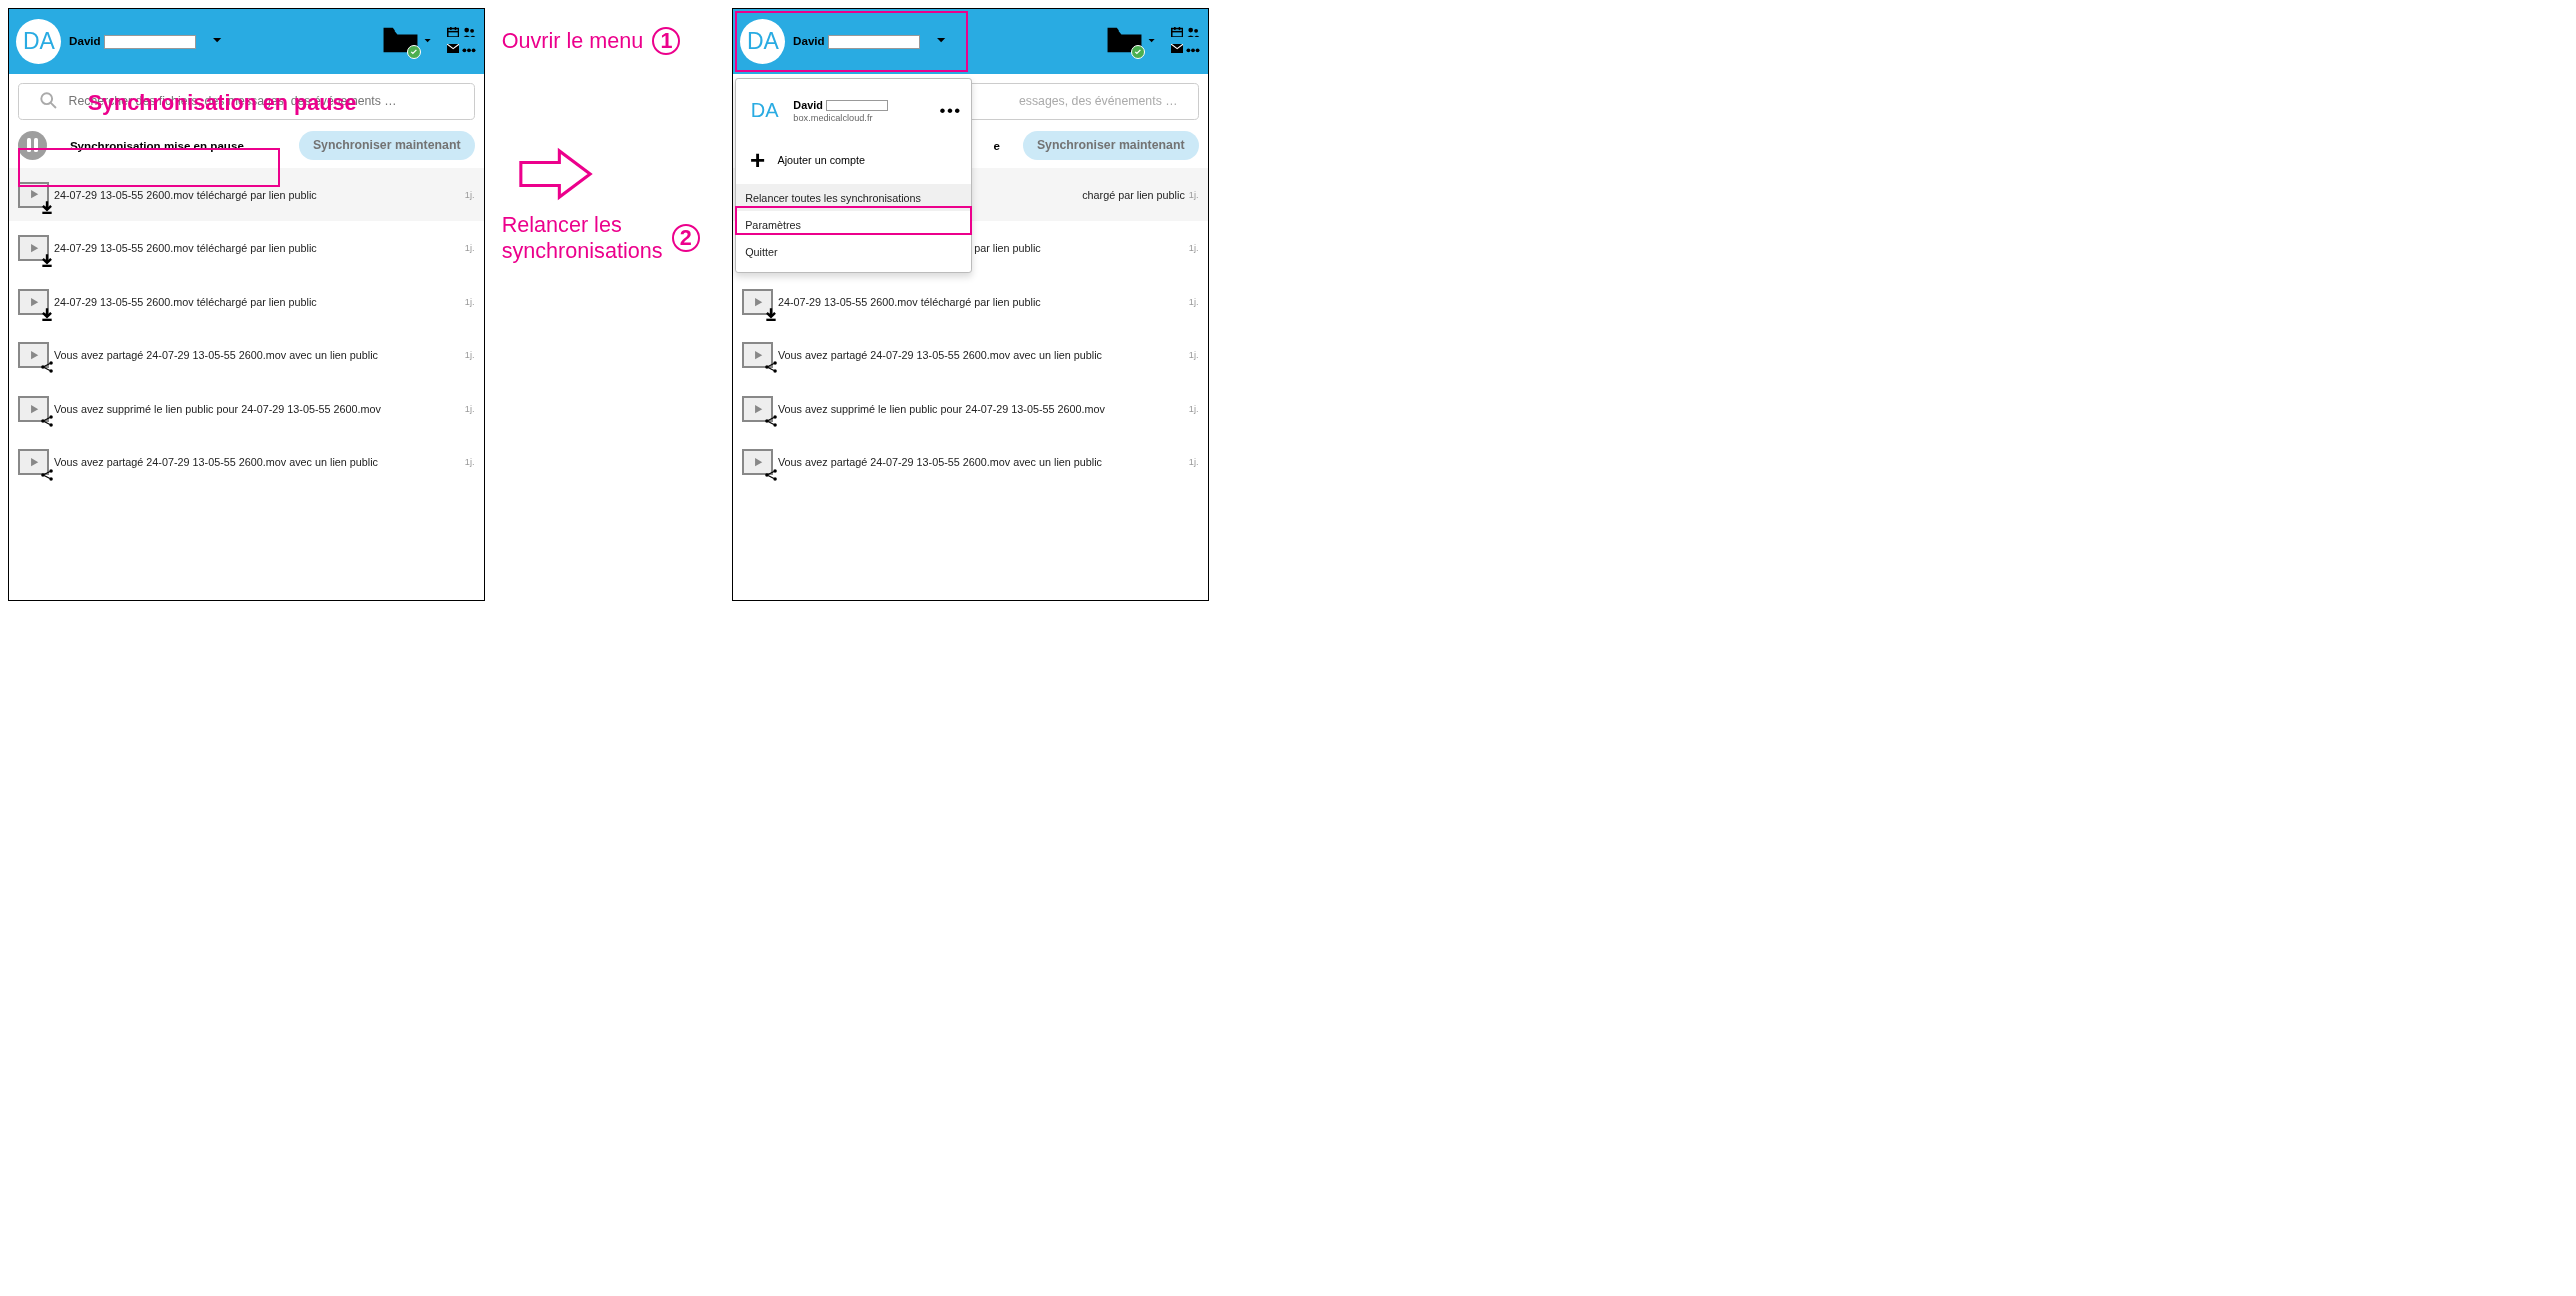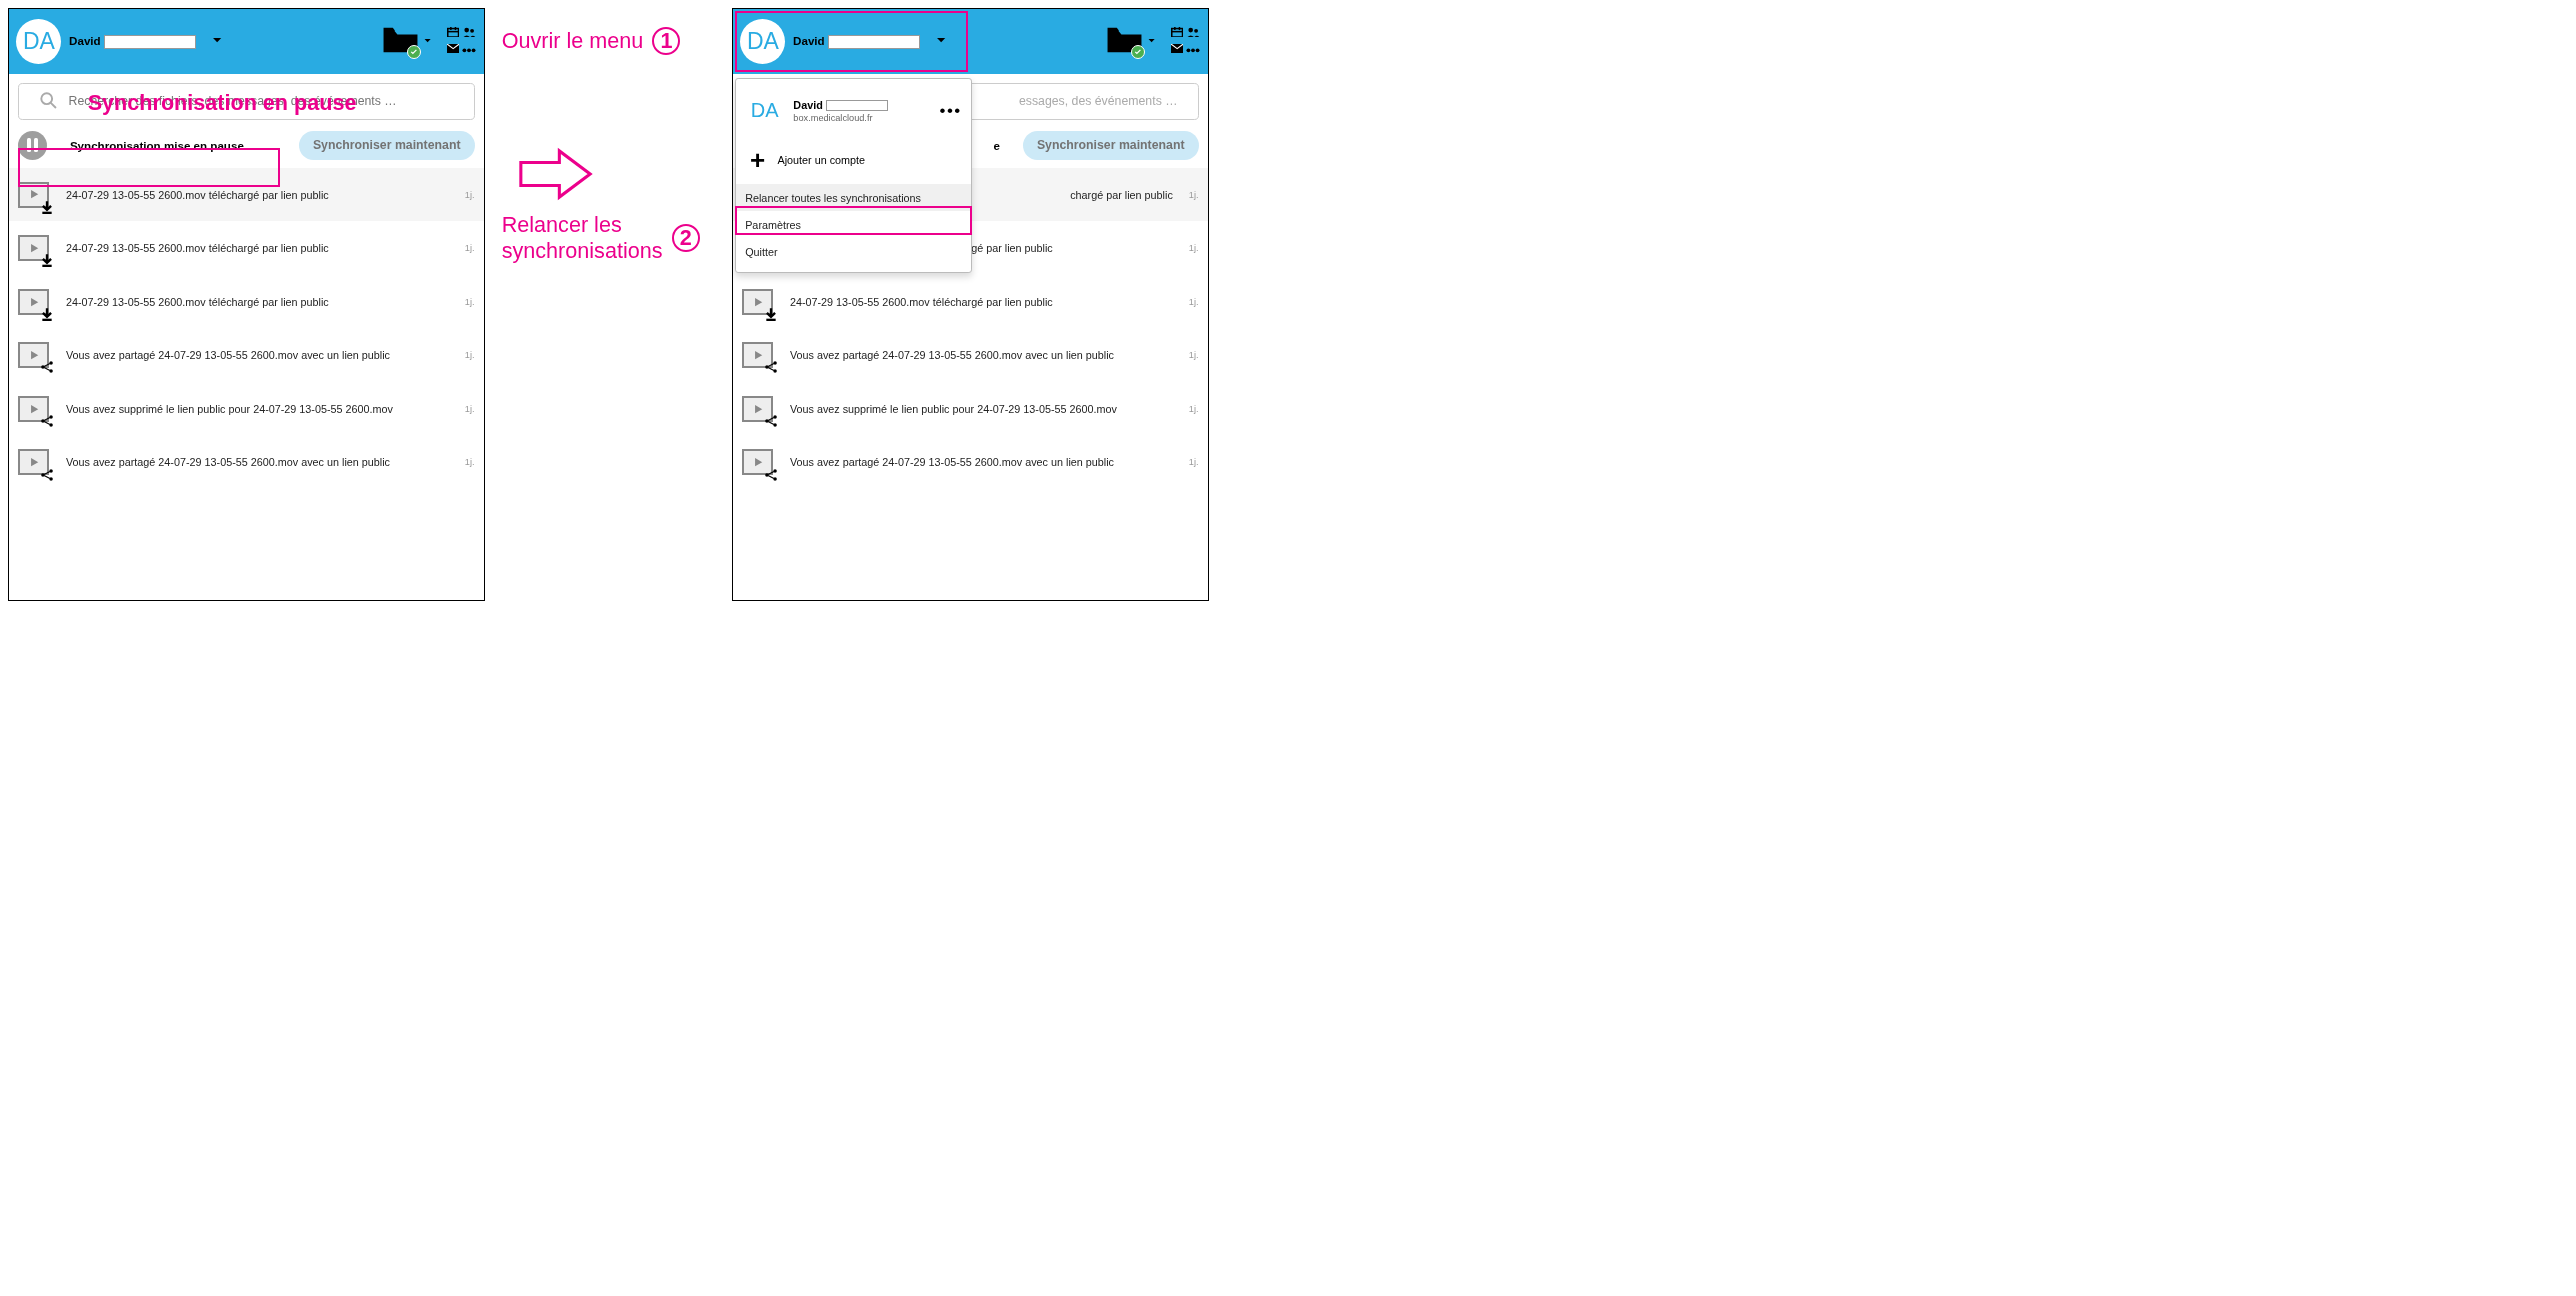--- a/index.html
+++ b/index.html
@@ -36,21 +36,21 @@
   .search-box input{border:none;outline:none;flex:1;font-size:12.3px;color:#888;background:transparent;}
   
   .sync-row{display:flex;align-items:center;padding:4.6px 9.2px 7.7px 9.2px;gap:23px;}
   .pause-circ{width:29px;height:29px;border-radius:50%;background:#9e9e9e;display:flex;align-items:center;justify-content:center;}
   .pause-circ .bars{display:flex;gap:3.1px;}
   .pause-circ .bars span{width:3.9px;height:14px;background:#fff;border-radius:1.5px;}
   .sync-label{font-weight:bold;font-size:11.6px;flex:1;}
   .sync-btn{background:var(--light-blue);color:#737373;font-weight:bold;font-size:12.3px;border:none;border-radius:15.4px;padding:7.7px 14px;}
   
   .list{}
-  .item{display:flex;align-items:center;padding:10.8px 9.2px;gap:16px;position:relative;}
+  .item{display:flex;align-items:center;padding:10.8px 9.2px;gap:4px;position:relative;}
   .item.highlight{background:var(--grey-bg);}
   .thumb{position:relative;width:32px;height:32px;display:flex;align-items:center;justify-content:center;}
   .thumb .vid{width:31px;height:26px;border:2.3px solid #888;background:#eee;display:flex;align-items:center;justify-content:center;}
   .thumb .vid svg{width:12.3px;height:12.3px;}
   .thumb .overlay{position:absolute;right:-4.6px;bottom:-6.2px;}
   .item-text{flex:1;font-size:10.8px;color:#222;}
   .item-age{font-size:9.2px;color:#999;}
   
   .dropdown{position:absolute;left:2.3px;top:69px;width:237px;background:#fff;border:0.8px solid #bbb;border-radius:3.1px;box-shadow:0 3.1px 7.7px rgba(0,0,0,.15);z-index:10;padding:6.2px 0;}
   .dd-user{display:flex;align-items:center;padding:6.2px 9.2px;gap:9.2px;}

